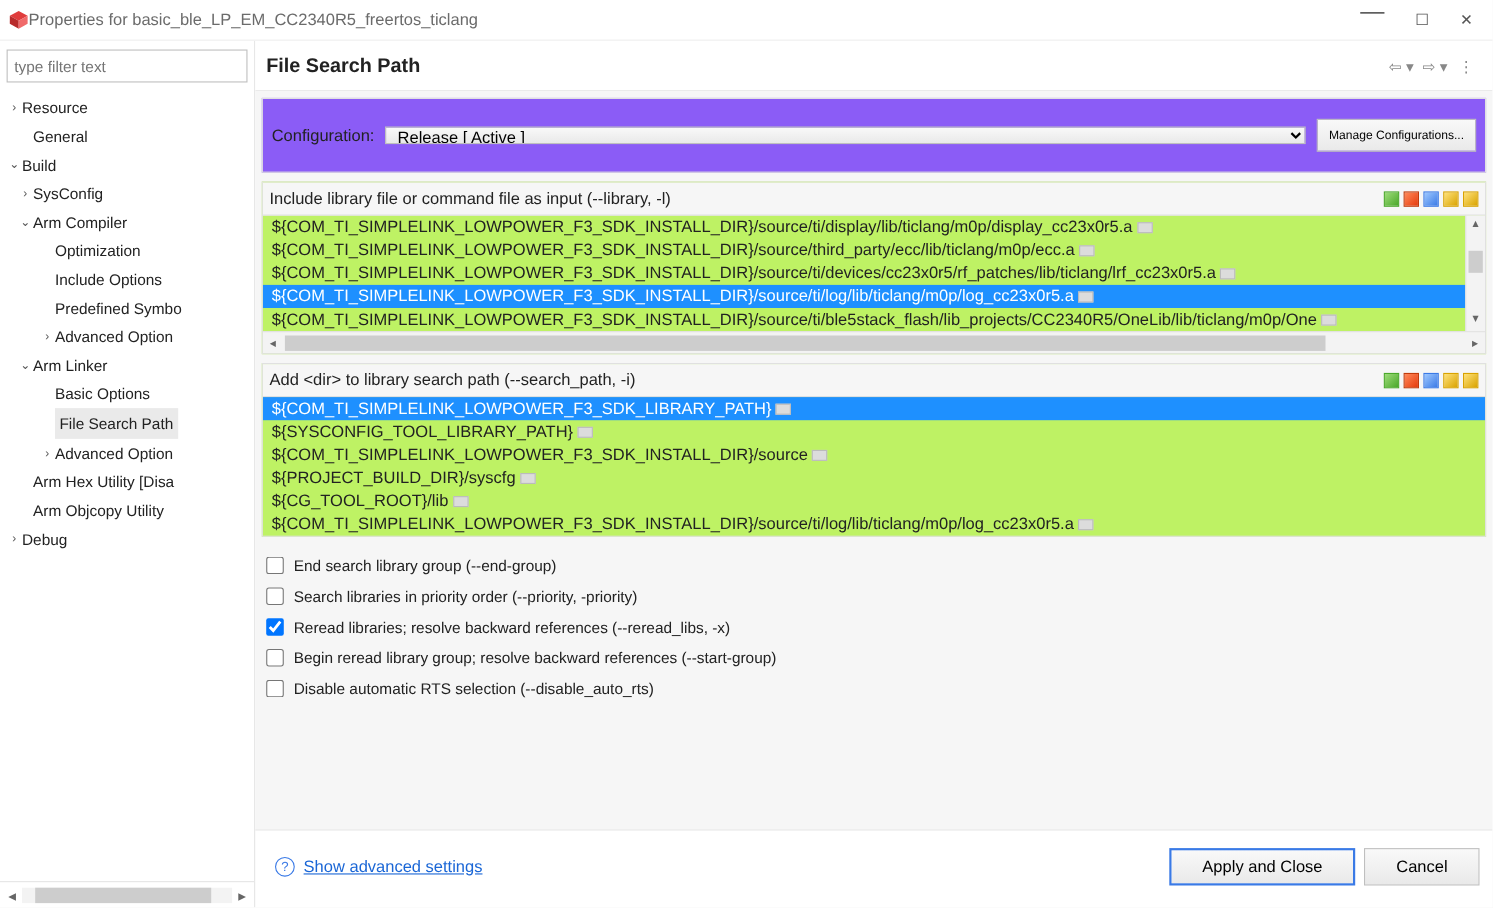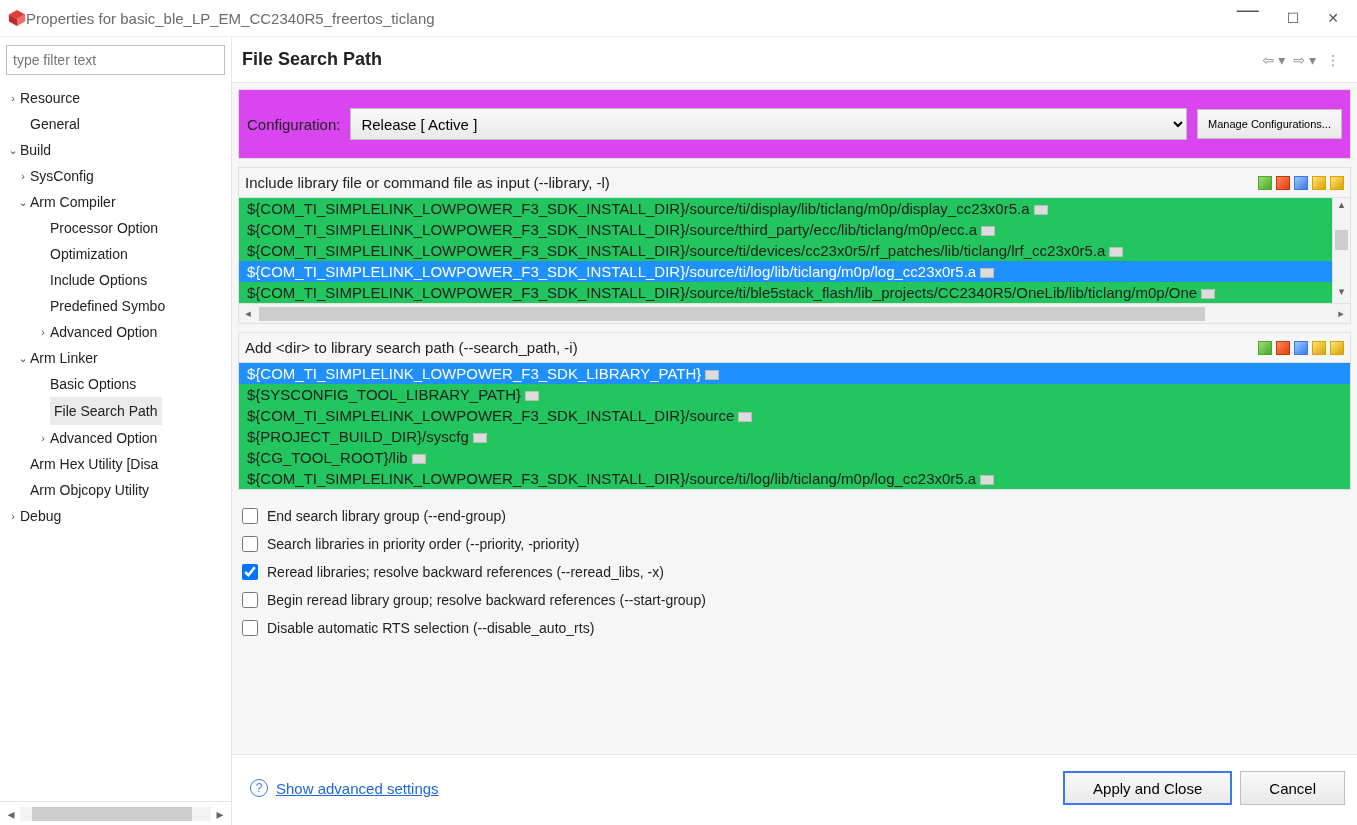--- a/index.html
+++ b/index.html
@@ -31,26 +31,26 @@
   .header { display: flex; align-items: center; padding: 12px 16px 12px 10px; border-bottom: 1px solid #e5e5e5; background:#fff;}
   .header h1 { margin: 0; font-size: 18px; font-weight: 700; flex: 1; }
   .header .nav { display: flex; gap: 4px; align-items: center; }
   .header .nav span { font-size: 14px; color:#888; }
   .nav .back { color: #d9a300; }
   .nav .dd { font-size:10px; color:#333; }
   .nav .dots { font-size:10px; letter-spacing:1px;}
 
   .content { flex:1; overflow:hidden; background:#f6f6f6; padding-top:6px;}
 
-  .configbar { display:flex; align-items:center; gap:10px; background:#d946ef; border:1px solid #e0e0e0; margin:0 6px 8px 6px; padding:18px 8px; }
+  .configbar { display:flex; align-items:center; gap:10px; background:#8b5cf6; border:1px solid #e0e0e0; margin:0 6px 8px 6px; padding:18px 8px; }
   .configbar label { font-size:15px; }
-  .configbar select { flex:1; height:32px; border:1px solid #bfbfbf; background:linear-gradient(#f9f9f9,#e9e9e9); padding:0 6px; font-size:15px;}
+  .configbar select { flex:1; height:16px; border:1px solid #bfbfbf; background:linear-gradient(#f9f9f9,#e9e9e9); padding:0 6px; font-size:15px;}
   .configbar button { height:30px; padding:0 10px; border:1px solid #bfbfbf; background:linear-gradient(#f9f9f9,#e9e9e9); font-size:11px;}
 
-  .section { border:1px solid #e0e0e0; background:#22c55e; margin:0 6px 8px 6px; }
+  .section { border:1px solid #e0e0e0; background:#bef264; margin:0 6px 8px 6px; }
   .section .sect-head { display:flex; align-items:center; padding:6px 6px; background:#f6f6f6; border-bottom:1px solid #e0e0e0; }
   .section .sect-head .label { flex:1; font-size:15px; }
   .section .sect-head .tools { display:flex; gap:4px; }
   .section .sect-head .tools span { width:14px; height:14px; display:inline-block; }
   .icon-box { border:1px solid #aaa; width:12px; height:12px; display:inline-block; }
   .i-green { background: linear-gradient(135deg,#9edc7a,#4aa82a); border-color:#4aa82a;}
   .i-red   { background: linear-gradient(135deg,#ff8a5b,#e63a0b); border-color:#c23a0b;}
   .i-blue  { background: linear-gradient(135deg,#9ec8ff,#3a7ae6); border-color:#3a7ae6;}
   .i-yup   { background: linear-gradient(135deg,#ffe27a,#d9a300); border-color:#d9a300;}
   .i-ydown { background: linear-gradient(135deg,#ffe27a,#d9a300); border-color:#d9a300;}
@@ -120,24 +120,20 @@
         <div class="row d1">
           <span class="chev">›</span>
           <span class="lbl">SysConfig</span>
         </div>
         <div class="row d1">
           <span class="chev">⌄</span>
           <span class="lbl">Arm Compiler</span>
         </div>
         <div class="row d2 noarrow">
           <span class="chev">›</span>
-          <span class="lbl">Processor Option</span>
-        </div>
-        <div class="row d2 noarrow">
-          <span class="chev">›</span>
           <span class="lbl">Optimization</span>
         </div>
         <div class="row d2 noarrow">
           <span class="chev">›</span>
           <span class="lbl">Include Options</span>
         </div>
         <div class="row d2 noarrow">
           <span class="chev">›</span>
           <span class="lbl">Predefined Symbo</span>
         </div>

